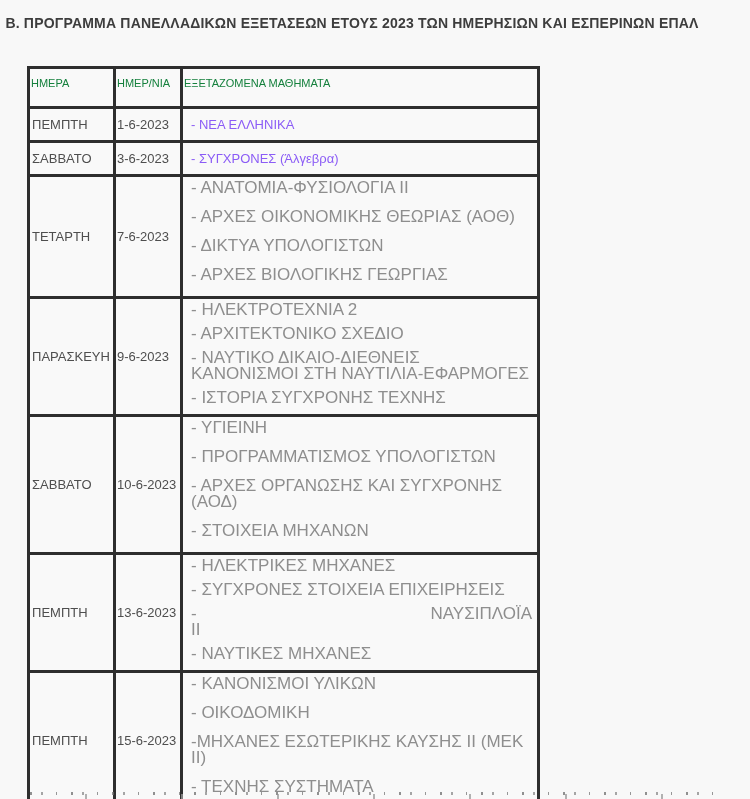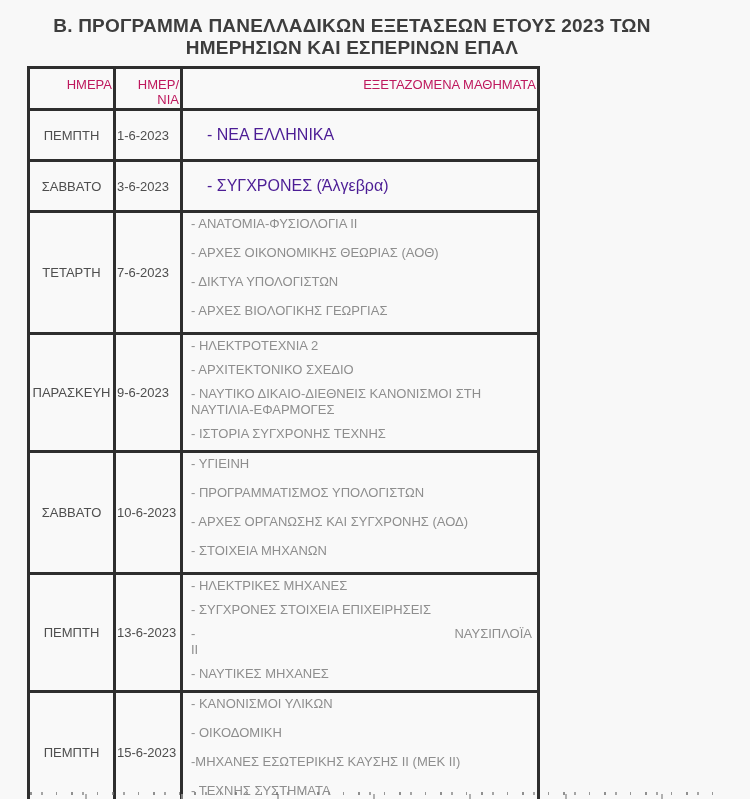--- a/index.html
+++ b/index.html
@@ -15,21 +15,21 @@
     font-family: "Liberation Sans", sans-serif;
     -webkit-font-smoothing: antialiased;
   }
   .page-title {
     position: absolute;
     top: 15px;
     left: 0;
     width: 704px;
     text-align: center;
     font-weight: bold;
-    font-size: 19px;
+    font-size: 14px;
     letter-spacing: 0.2px;
     color: #3d3d3d;
   }
   table.schedule {
     position: absolute;
     top: 66px;
     left: 27px;
     width: 510px;
     border-collapse: collapse;
     table-layout: fixed;
@@ -42,70 +42,70 @@
   }
   col.c-day  { width: 86px; }
   col.c-date { width: 67px; }
   col.c-subj { width: 357px; }
 
   thead tr { height: 40px; }
   thead th {
     vertical-align: top;
     padding-top: 8px;
     font-weight: normal;
-    font-size: 13px;
-    color: #be185d;
-    text-align: right;
+    font-size: 11px;
+    color: #15803d;
+    text-align: left;
   }
 
   tbody tr:nth-child(1) { height: 34px; }
   tbody tr:nth-child(2) { height: 34px; }
   tbody tr:nth-child(3) { height: 100px; }
   tbody tr:nth-child(4) { height: 106px; }
   tbody tr:nth-child(5) { height: 99px; }
   tbody tr:nth-child(6) { height: 108px; }
   tbody tr:nth-child(7) { height: 102px; }
   tbody tr:nth-child(8) { height: 68px; }
 
   td.day {
-    text-align: center;
+    text-align: left;
     vertical-align: middle;
     font-size: 13px;
     color: #4e4e4e;
     padding: 0 2px;
   }
   td.date {
     text-align: left;
     vertical-align: middle;
     font-size: 13px;
     color: #4e4e4e;
   }
   td.subjects {
     vertical-align: top;
     padding: 3px 5px 0 8px;
   }
   .subject {
-    font-size: 13px;
+    font-size: 17px;
     line-height: 16px;
     color: #8e8e8e;
     margin-bottom: 13px;
     word-wrap: break-word;
   }
   tr.tight .subject { margin-bottom: 8px; }
   .subject-line-split {
     display: flex;
     justify-content: space-between;
   }
   
   tr.em td.subjects { vertical-align: middle; padding: 0 5px 0 8px; }
   tr.em .subject {
-    font-size: 16px;
+    font-size: 13px;
     line-height: 16px;
-    color: #4c1d95;
-    margin: 16px;
+    color: #8b5cf6;
+    margin: 0;
   }
   
   .clipped-text-remnant {
     position: absolute;
     top: 792px;
     left: 30px;
     width: 690px;
     height: 7px;
     background:
       repeating-linear-gradient(90deg,

